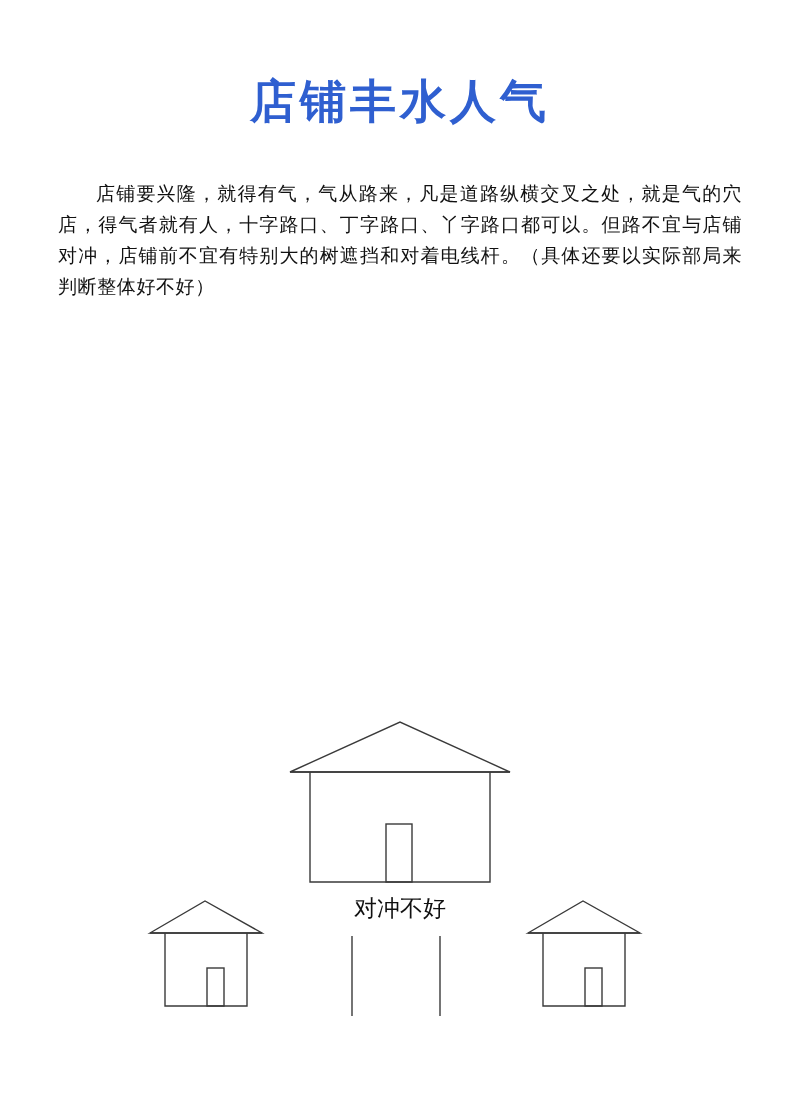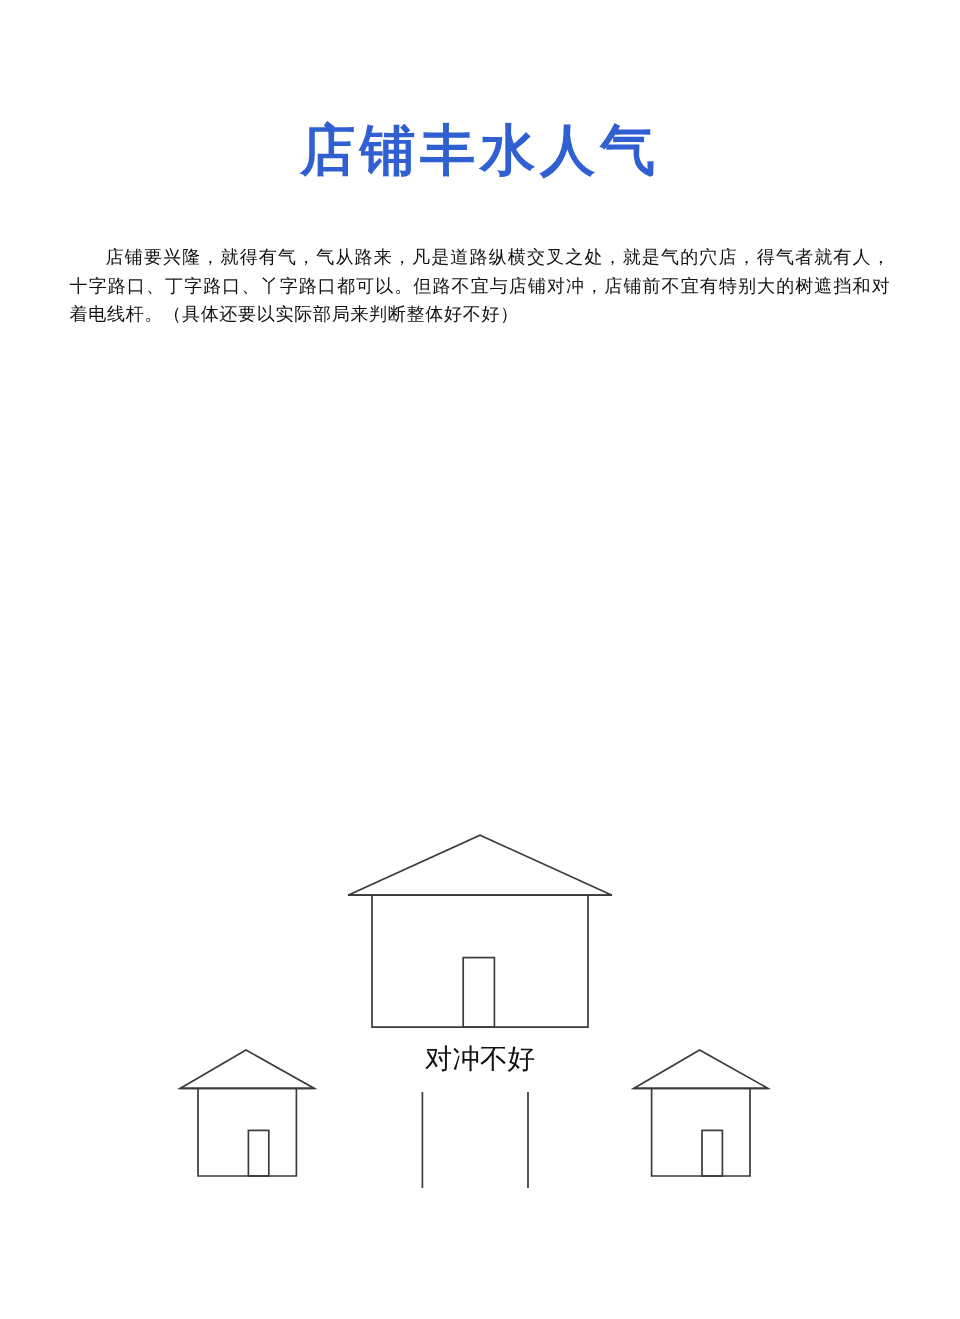--- a/index.html
+++ b/index.html
@@ -22,28 +22,28 @@
     box-sizing: border-box;
   }
   .title {
     text-align: center;
     color: #2f5fd0;
     font-family: "DejaVu Sans", sans-serif;
     font-weight: bold;
     font-size: 46px;
     letter-spacing: 4px;
     margin: 0;
-    padding-top: 100px;
+    padding-top: 76px;
     line-height: 1.1;
   }
   .body-text {
     margin: 0;
     padding: 52px 58px 0 58px;
     font-family: Liberation Sans, sans-serif;
-    font-size: 15px;
+    font-size: 19px;
     line-height: 1.63;
     letter-spacing: 0.6px;
     text-align: justify;
     text-indent: 2em;
     color: #111111;
   }
   .figure {
     position: relative;
     width: 712px;
     height: 700px;

